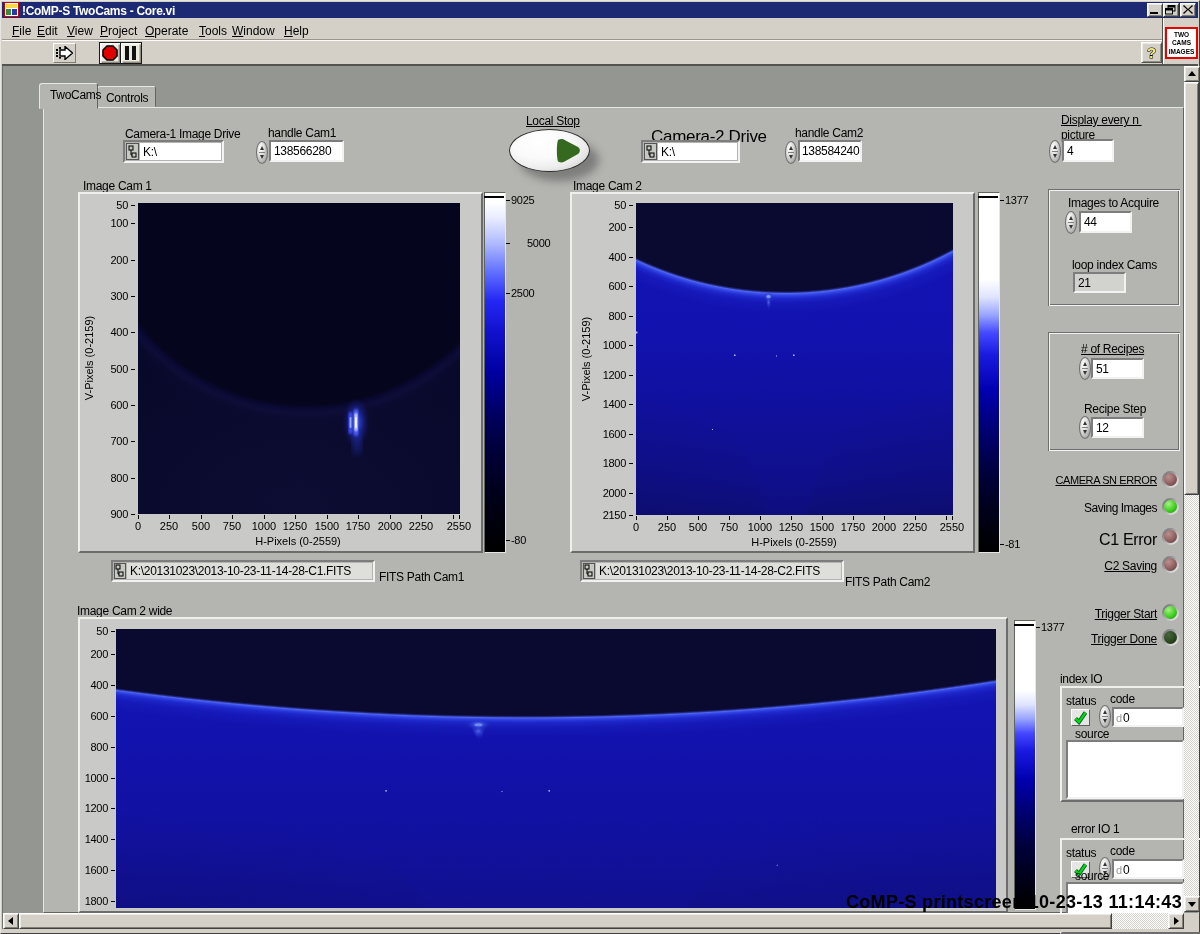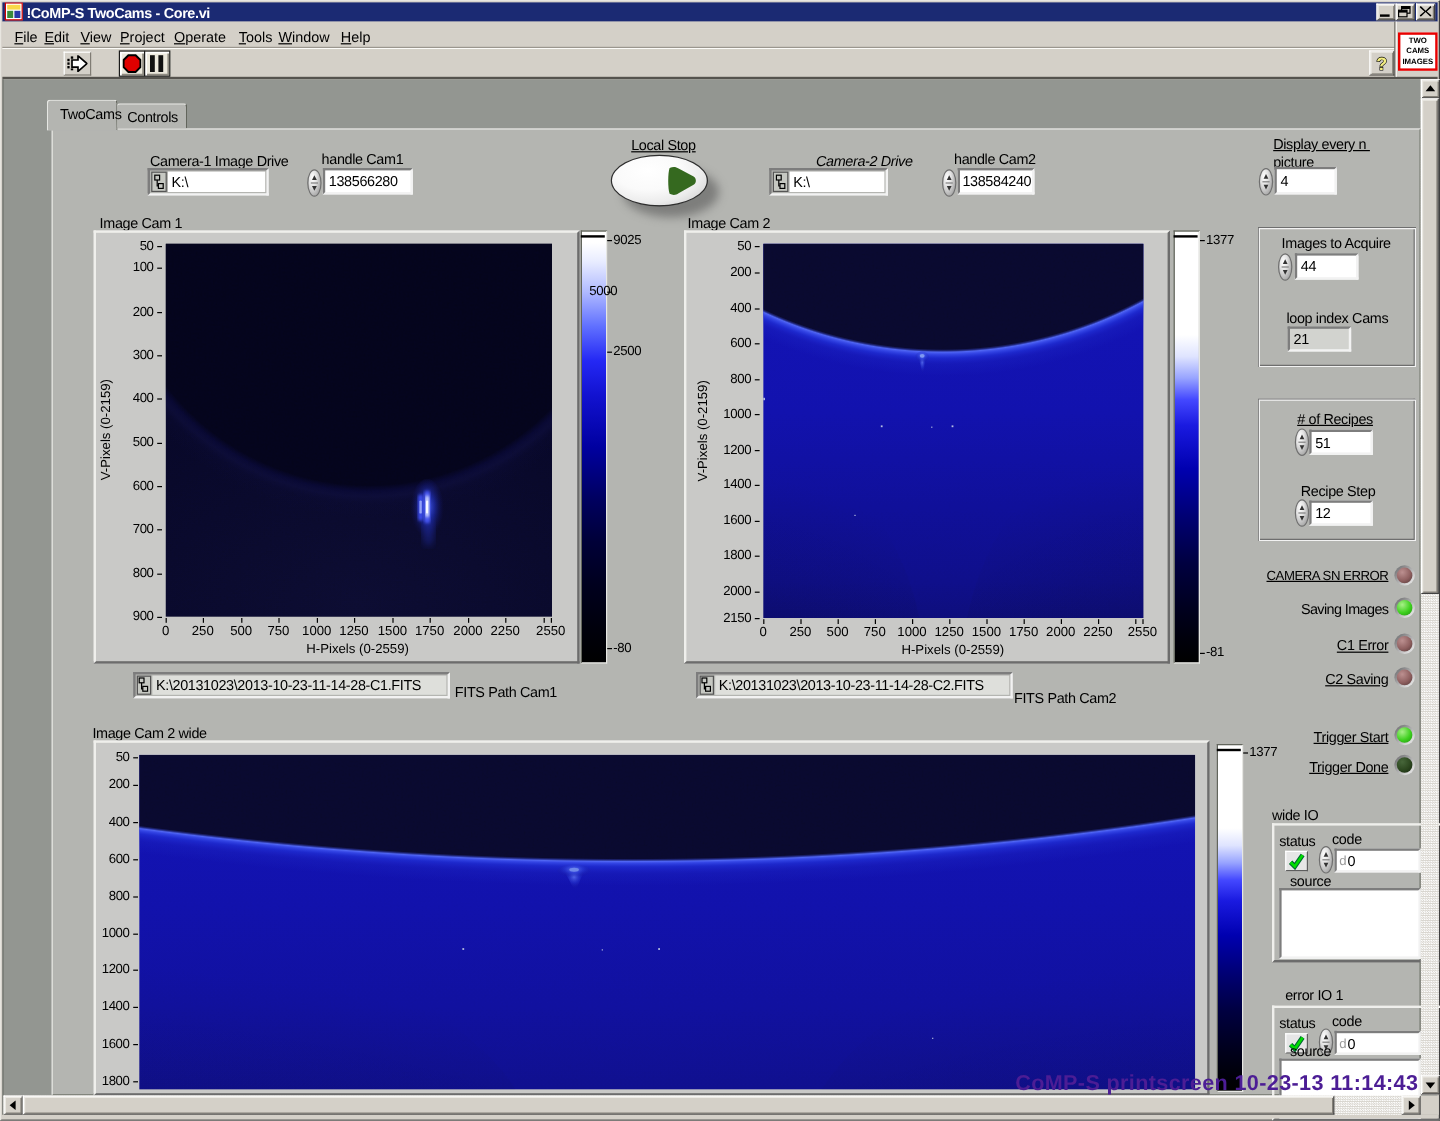--- a/index.html
+++ b/index.html
@@ -104,21 +104,21 @@
   </div>
 <div class="sunk" style="left:269px;top:140px;width:75px;height:22px;"></div>
 <div style="position:absolute;left:274px;top:144px;font-size:12px;white-space:nowrap;letter-spacing:-0.3px;">138566280</div>
 <div style="position:absolute;left:526px;top:114px;font-size:12px;white-space:nowrap;letter-spacing:-0.3px;text-decoration:underline;">Local Stop</div>
 <div class="abs" style="left:519px;top:139px;width:80px;height:42px;border-radius:50%;background:rgba(80,80,80,0.55);filter:blur(4px);"></div>
 <div class="abs" style="left:509px;top:129px;width:81px;height:43px;border-radius:50%;
 background:radial-gradient(ellipse at 38% 30%,#ffffff 0%,#fafafa 40%,#ececec 65%,#d2d2d2 88%,#c2c2c2 100%);border:1.5px solid #2e2e2e;"></div>
 <svg class="abs" style="left:509px;top:129px;" width="81" height="43" viewBox="0 0 81 43">
 <path d="M49 11 C52 9.5 54.5 10 56.5 11.5 L69 18 C71.5 19.5 71.5 23.5 69 25 L56.5 32 C54.5 33.5 52 34 49 32.5 C47.5 28 47.5 15 49 11 Z" fill="#35691f"></path>
 </svg>
-<div style="position:absolute;left:680px;top:127px;font-size:12px;white-space:nowrap;letter-spacing:-0.3px;font-style:italic;">Camera-2 Drive</div>
+<div style="position:absolute;left:651px;top:127px;font-size:17px;white-space:nowrap;letter-spacing:-0.3px;">Camera-2 Drive</div>
 <div class="sunk" style="left:641px;top:140px;width:99px;height:23px;background:#b4b5b1;"></div>
 <div class="abs" style="left:644px;top:143px;width:13px;height:17px;background:#c6c8c2;border:1px solid #555;"></div>
 <svg class="abs" style="left:646px;top:145px" width="9" height="13" viewBox="0 0 9 13">
 <g stroke="#000" fill="none">
       <rect x="1" y="1" width="4" height="4"></rect>
       <rect x="4" y="8" width="4" height="4"></rect>
       <path d="M3 5 v5 h1"></path>
     </g>
 </svg>
 <div class="abs" style="left:658px;top:143px;width:79px;height:17px;background:#fff;"></div>
@@ -229,21 +229,21 @@
 <rect x="211.5" y="214" width="2" height="11" rx="1" fill="#93a2f8"></rect>
 <rect x="216.5" y="210" width="3" height="18" rx="1.5" fill="#dfe7ff" filter="url(#b2c1)"></rect>
 <rect x="217" y="214" width="1.8" height="11" rx="0.9" fill="#f8faff"></rect>
 </svg>
 <div class="abs" style="left:484px;top:192px;width:22px;height:361px;border:1px solid;border-color:#62655c #e6e7e3 #e6e7e3 #62655c;
 background:linear-gradient(180deg,#fff 0%,#fff 2.5%,#e8ecff 7%,#b0baff 14%,#6070ff 22%,#2428f4 30%,#1212d0 38%,#0000a0 50%,#000060 62%,#000038 72%,#00001e 82%,#00000c 92%,#000 100%);"></div>
 <div class="abs" style="left:484px;top:196px;width:20px;height:2px;background:#000;"></div>
 <div style="position:absolute;left:506px;top:200px;width:4px;height:1px;background:#000;"></div>
 <div style="position:absolute;left:511px;top:194px;font-size:11px;white-space:nowrap;letter-spacing:-0.3px;">9025</div>
 <div style="position:absolute;left:506px;top:243px;width:4px;height:1px;background:#000;"></div>
-<div style="position:absolute;left:491px;top:237px;font-size:11px;white-space:nowrap;letter-spacing:-0.3px;">5000</div>
+<div style="position:absolute;left:527px;top:237px;font-size:11px;white-space:nowrap;letter-spacing:-0.3px;">5000</div>
 <div style="position:absolute;left:506px;top:293px;width:4px;height:1px;background:#000;"></div>
 <div style="position:absolute;left:511px;top:287px;font-size:11px;white-space:nowrap;letter-spacing:-0.3px;">2500</div>
 <div style="position:absolute;left:506px;top:540px;width:4px;height:1px;background:#000;"></div>
 <div style="position:absolute;left:511px;top:534px;font-size:11px;white-space:nowrap;letter-spacing:-0.3px;">-80</div>
 <div style="position:absolute;left:573px;top:179px;font-size:12px;white-space:nowrap;letter-spacing:-0.3px;">Image Cam 2</div>
 <div class="raised" style="left:570px;top:192px;width:405px;height:361px;background:#c9c9c7;"></div>
 <div style="position:absolute;right:574px;top:199px;font-size:11px;white-space:nowrap;text-align:right;letter-spacing:-0.3px;">50</div>
 <div style="position:absolute;left:629px;top:205px;width:4px;height:1px;background:#000;"></div>
 <div style="position:absolute;right:574px;top:221px;font-size:11px;white-space:nowrap;text-align:right;letter-spacing:-0.3px;">200</div>
 <div style="position:absolute;left:629px;top:227px;width:4px;height:1px;background:#000;"></div>
@@ -446,21 +446,21 @@
       <rect x="385" y="165" width="1" height="1"></rect>
       <rect x="432" y="164" width="1.5" height="1.5"></rect>
       <rect x="660" y="240" width="1" height="1"></rect>
     </g>
 </svg>
 <div class="abs" style="left:1014px;top:620px;width:22px;height:290px;border:1px solid;border-color:#62655c #e6e7e3 #e6e7e3 #62655c;
 background:linear-gradient(180deg,#fff 0%,#fff 24%,#dfe4ff 29%,#98a4ff 34%,#4448ff 39%,#1a1ae0 45%,#0000b0 55%,#000074 66%,#000040 77%,#000020 87%,#00000a 95%,#000 100%);"></div>
 <div class="abs" style="left:1014px;top:624px;width:20px;height:2px;background:#000;"></div>
 <div style="position:absolute;left:1036px;top:627px;width:4px;height:1px;background:#000;"></div>
 <div style="position:absolute;left:1041px;top:621px;font-size:11px;white-space:nowrap;letter-spacing:-0.3px;">1377</div>
-<div style="position:absolute;left:846px;top:892px;font-size:18px;white-space:nowrap;letter-spacing:-0.3px;font-weight:bold;color:#4c1d95;z-index:60;letter-spacing:0.3px;text-align:center;">CoMP-S printscreen 10-23-13 11:14:43</div>
+<div style="position:absolute;left:846px;top:892px;font-size:18px;white-space:nowrap;letter-spacing:-0.3px;font-weight:bold;color:#000000;z-index:60;letter-spacing:0.3px;text-align:center;">CoMP-S printscreen 10-23-13 11:14:43</div>
 <div class="groove" style="left:1048px;top:189px;width:132px;height:117px;"></div>
 <div style="position:absolute;left:1068px;top:196px;font-size:12px;white-space:nowrap;letter-spacing:-0.3px;">Images to Acquire</div>
 <div class="spin" style="left:1065px;top:211px;">
     <i class="u"></i>
     <i class="d"></i>
   </div>
 <div class="sunk" style="left:1079px;top:211px;width:53px;height:22px;"></div>
 <div style="position:absolute;left:1084px;top:215px;font-size:12px;white-space:nowrap;letter-spacing:-0.3px;">44</div>
 <div style="position:absolute;left:1072px;top:258px;font-size:12px;white-space:nowrap;letter-spacing:-0.3px;">loop index Cams</div>
 <div class="sunk" style="left:1073px;top:272px;width:53px;height:21px;background:#d2d3cf;"></div>
@@ -481,37 +481,37 @@
 <div class="sunk" style="left:1091px;top:417px;width:53px;height:21px;"></div>
 <div style="position:absolute;left:1096px;top:421px;font-size:12px;white-space:nowrap;letter-spacing:-0.3px;">12</div>
 <div style="position:absolute;right:43px;top:474px;font-size:11px;white-space:nowrap;text-align:right;letter-spacing:-0.3px;text-decoration:underline;letter-spacing:-0.4px;">CAMERA SN ERROR</div>
 <div class="led" style="left:1162px;top:471px;">
     <i style="background:radial-gradient(circle at 35% 30%,#bc9090 0%,#8f6060 55%,#4e3434 100%);"></i>
   </div>
 <div style="position:absolute;right:43px;top:501px;font-size:12px;white-space:nowrap;text-align:right;letter-spacing:-0.3px;letter-spacing:-0.5px;">Saving Images</div>
 <div class="led" style="left:1162px;top:498px;">
     <i style="background:radial-gradient(circle at 35% 30%,#a8f088 0%,#3ed01e 55%,#1e8c10 100%);"></i>
   </div>
-<div style="position:absolute;right:43px;top:531px;font-size:12px;white-space:nowrap;text-align:right;letter-spacing:-0.3px;text-decoration:underline;">C1 Error</div>
+<div style="position:absolute;right:43px;top:531px;font-size:16px;white-space:nowrap;text-align:right;letter-spacing:-0.3px;">C1 Error</div>
 <div class="led" style="left:1162px;top:528px;">
     <i style="background:radial-gradient(circle at 35% 30%,#bc9090 0%,#8f6060 55%,#4e3434 100%);"></i>
   </div>
 <div style="position:absolute;right:43px;top:559px;font-size:12px;white-space:nowrap;text-align:right;letter-spacing:-0.3px;text-decoration:underline;">C2 Saving</div>
 <div class="led" style="left:1162px;top:556px;">
     <i style="background:radial-gradient(circle at 35% 30%,#bc9090 0%,#8f6060 55%,#4e3434 100%);"></i>
   </div>
 <div style="position:absolute;right:43px;top:607px;font-size:12px;white-space:nowrap;text-align:left;letter-spacing:-0.3px;text-decoration:underline;">Trigger Start</div>
 <div class="led" style="left:1162px;top:604px;">
     <i style="background:radial-gradient(circle at 35% 30%,#a8f088 0%,#3ed01e 55%,#1e8c10 100%);"></i>
   </div>
 <div style="position:absolute;right:43px;top:632px;font-size:12px;white-space:nowrap;text-align:right;letter-spacing:-0.3px;text-decoration:underline;">Trigger Done</div>
 <div class="led" style="left:1162px;top:629px;">
     <i style="background:radial-gradient(circle at 35% 30%,#47663a 0%,#2c471f 55%,#16250e 100%);"></i>
   </div>
-<div style="position:absolute;left:1060px;top:672px;font-size:12px;white-space:nowrap;letter-spacing:-0.3px;">wide IO</div>
+<div style="position:absolute;left:1060px;top:672px;font-size:12px;white-space:nowrap;letter-spacing:-0.3px;">index IO</div>
 <div class="raised" style="left:1060px;top:686px;width:150px;height:116px;"></div>
 <div style="position:absolute;left:1066px;top:694px;font-size:12px;white-space:nowrap;letter-spacing:-0.3px;">status</div>
 <div style="position:absolute;left:1110px;top:692px;font-size:12px;white-space:nowrap;letter-spacing:-0.3px;">code</div>
 <div class="abs" style="left:1071px;top:709px;width:19px;height:17px;background:#e6e6e6;border:1px solid;border-color:#fff #5e5e5e #5e5e5e #fff;"></div>
 <svg class="abs" style="left:1073px;top:710px;" width="15" height="15" viewBox="0 0 15 15">
 <path d="M2.5 8.5 L6 12 L12.5 2.5" fill="none" stroke="#063" stroke-width="4"></path>
 <path d="M2.5 8.5 L6 12 L12.5 2.5" fill="none" stroke="#0d0" stroke-width="2.2"></path>
 </svg>
 <div class="spin" style="left:1099px;top:705px;">
     <i class="u"></i>

